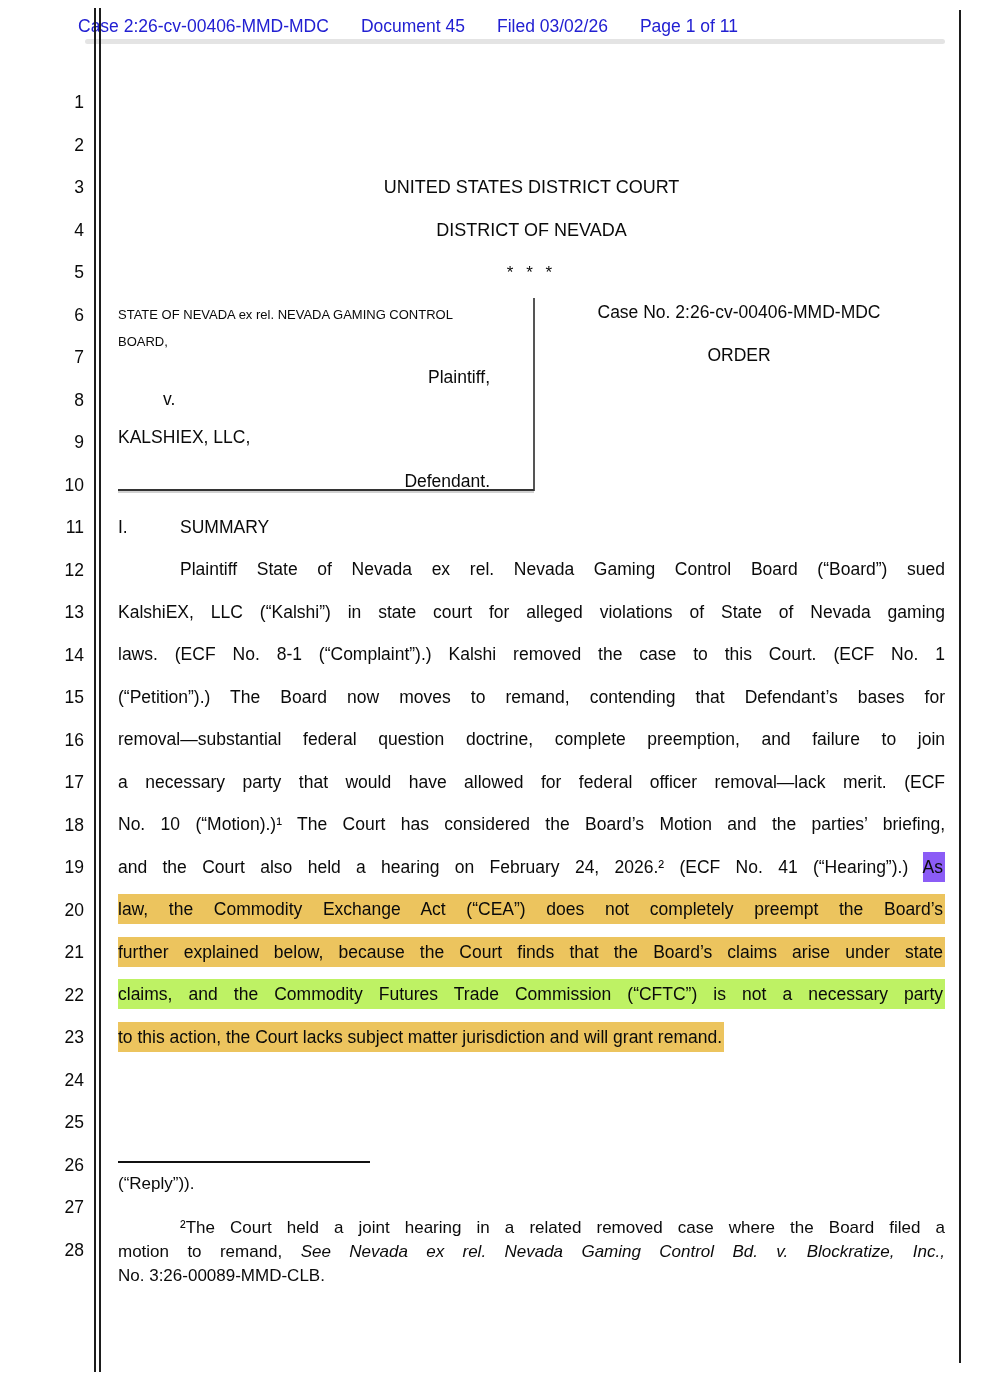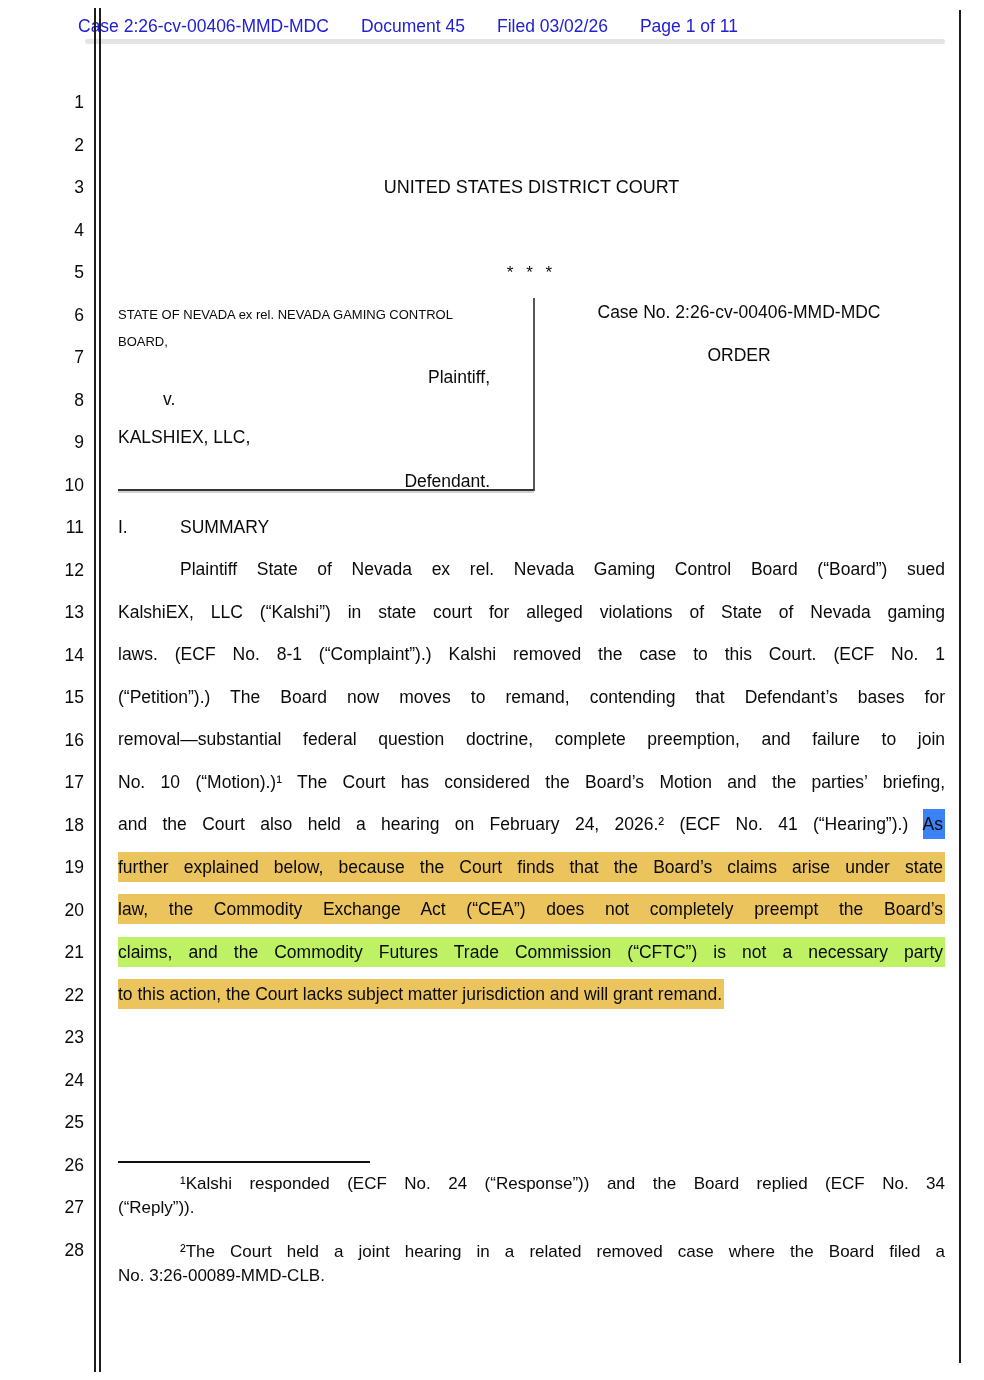--- a/index.html
+++ b/index.html
@@ -115,20 +115,21 @@
       <div class="ln">24</div>
       <div class="ln">25</div>
       <div class="ln">26</div>
       <div class="ln">27</div>
       <div class="ln">28</div>
     </div>
 
   <div class="content">
 
     <div class="ct">UNITED STATES DISTRICT COURT</div>
+    <div class="cd">DISTRICT OF NEVADA</div>
     <div class="cs">* * *</div>
 
     <div class="cap-pn">STATE OF NEVADA ex rel. NEVADA GAMING CONTROL BOARD,</div>
     <div class="cap-pl">Plaintiff,</div>
     <div class="cap-v">v.</div>
     <div class="cap-dn">KALSHIEX, LLC,</div>
     <div class="cap-dl">Defendant.</div>
     <div class="cap-vline"></div>
     <div class="cap-hline"></div>
     <div class="cap-caseno">Case No. 2:26-cv-00406-MMD-MDC</div>
@@ -137,31 +138,32 @@
     <div class="sec">
       <span class="sec-num">I.</span><span class="sec-ttl">SUMMARY</span>
     </div>
 
     <div class="blines">
         <div class="bline just ind"><span>Plaintiff State of Nevada ex rel. Nevada Gaming Control Board (“Board”) sued</span></div>
         <div class="bline just"><span>KalshiEX, LLC (“Kalshi”) in state court for alleged violations of State of Nevada gaming</span></div>
         <div class="bline just"><span>laws. (ECF No. 8-1 (“Complaint”).) Kalshi removed the case to this Court. (ECF No. 1</span></div>
         <div class="bline just"><span>(“Petition”).) The Board now moves to remand, contending that Defendant’s bases for</span></div>
         <div class="bline just"><span>removal—substantial federal question doctrine, complete preemption, and failure to join</span></div>
+        <div class="bline just"><span>a necessary party that would have allowed for federal officer removal—lack merit. (ECF</span></div>
         <div class="bline just"><span>No. 10 (“Motion).)¹ The Court has considered the Board’s Motion and the parties’ briefing,</span></div>
-        <div class="bline just"><span>and the Court also held a hearing on February 24, 2026.² (ECF No. 41 (“Hearing”).) </span><span class="hl" style="background: #3b82f6;">As</span></div>
+        <div class="bline just"><span>and the Court also held a hearing on February 24, 2026.² (ECF No. 41 (“Hearing”).) </span><span class="hl" style="background: #8b5cf6;">As</span></div>
+        <div class="bline just"><span class="hl" style="background: rgb(236, 196, 94);">law, the Commodity Exchange Act (“CEA”) does not completely preempt the Board’s</span></div>
         <div class="bline just"><span class="hl" style="background: rgb(236, 196, 94);">further explained below, because the Court finds that the Board’s claims arise under state</span></div>
-        <div class="bline just"><span class="hl" style="background: rgb(236, 196, 94);">law, the Commodity Exchange Act (“CEA”) does not completely preempt the Board’s</span></div>
         <div class="bline just"><span class="hl" style="background: #bef264;">claims, and the Commodity Futures Trade Commission (“CFTC”) is not a necessary party</span></div>
         <div class="bline"><span class="hl" style="background: rgb(236, 196, 94);">to this action, the Court lacks subject matter jurisdiction and will grant remand.</span></div>
       </div>
 
     <div class="fnsep"></div>
     <div class="fnotes">
-        <div class="fline just ind"><span>¹Kalshi responded (ECF No. 24 (“Response”)) and the Board replied (ECF No. 34</span></div>
         <div class="fline"><span>(“Reply”)).</span></div>
         <div class="fspacer"></div>
         <div class="fline just ind"><span>²The Court held a joint hearing in a related removed case where the Board filed a</span></div>
+        <div class="fline just"><span>motion to remand, </span><span class="it">See Nevada ex rel. Nevada Gaming Control Bd. v. Blockratize, Inc.,</span></div>
         <div class="fline"><span>No. 3:26-00089-MMD-CLB.</span></div>
       </div>
 
   </div>
 </div>
 
 </body></html>

